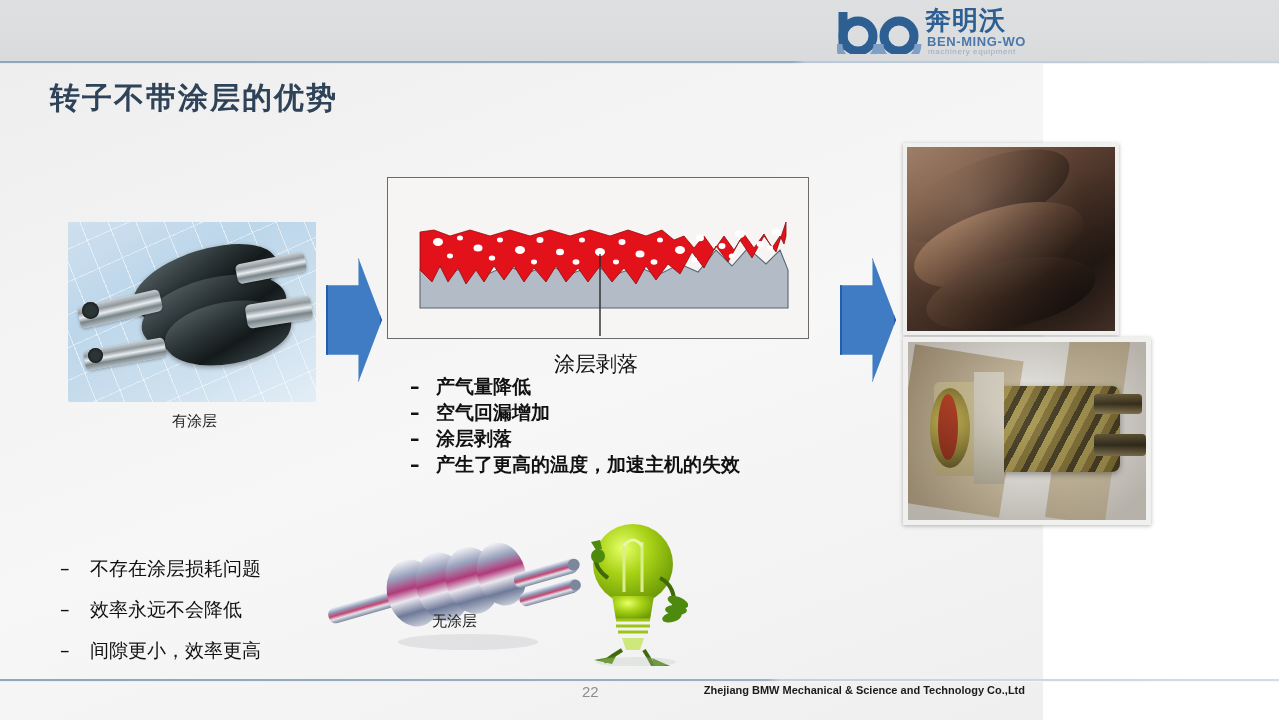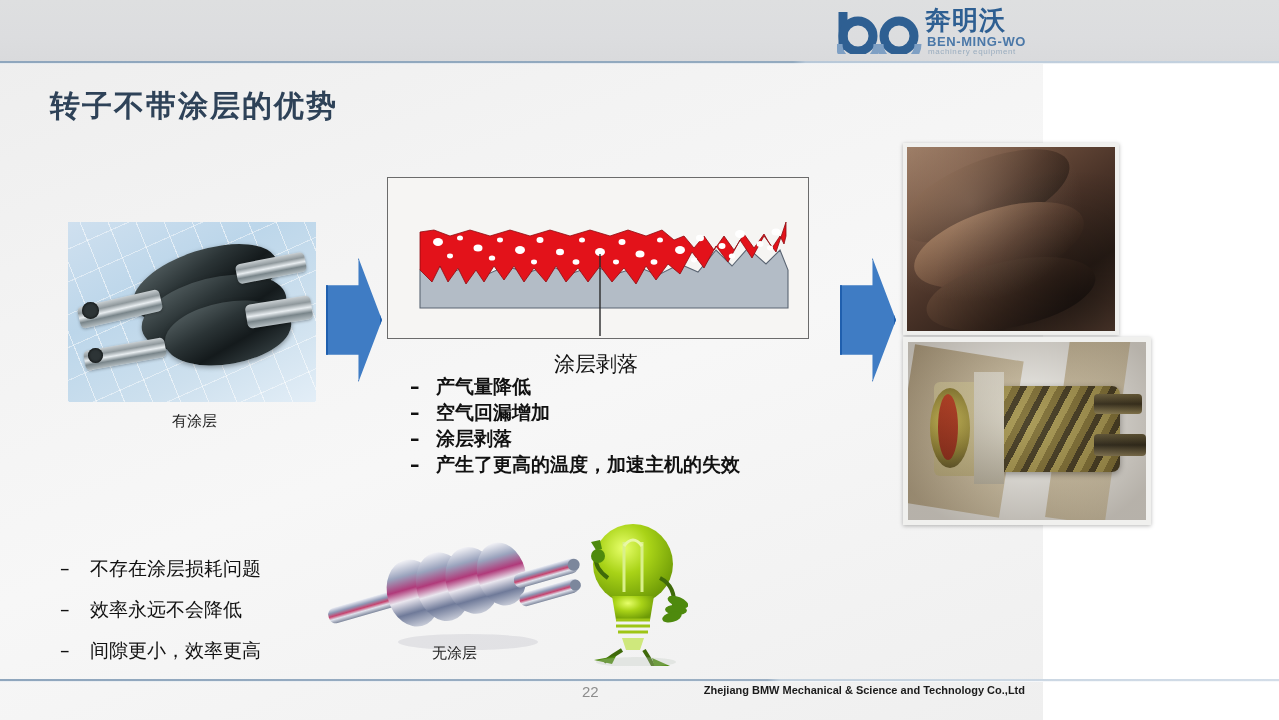--- a/index.html
+++ b/index.html
@@ -44,21 +44,21 @@
     letter-spacing: .6px; white-space: nowrap;
   }
   .logo-sub {
     position: absolute; left: 91px; top: 43px;
     font-size: 8px; color: #9aadbf; letter-spacing: .6px;
     white-space: nowrap;
   }
 
   
   .slide-title {
-    position: absolute; left: 50px; top: 86px;
+    position: absolute; left: 50px; top: 78px;
     font-family: Liberation Mono, monospace;
     font-size: 30px; font-weight: 700; color: #2e4258;
     letter-spacing: 2px; white-space: nowrap;
   }
 
   
   .coated-photo {
     position: absolute; left: 68px; top: 222px; width: 248px; height: 180px;
     background:
       repeating-linear-gradient(68deg, rgba(255,255,255,.55) 0 1px, rgba(255,255,255,0) 1px 26px),
@@ -76,21 +76,21 @@
     background: linear-gradient(180deg,#c9cfd2 0%,#8f989c 28%,#e8edf0 50%,#79858a 72%,#b6bfc3 100%);
     box-shadow: 0 1px 3px rgba(0,0,0,.3);
   }
 
   .caption {
     position: absolute;
     font-family: "DejaVu Sans", sans-serif;
     font-size: 15px; color: #1d1d1d; white-space: nowrap; margin-left: 32px;
   }
   #caption-coated { left: 140px; top: 412px; }
-  #caption-uncoated { left: 400px; top: 644px; }
+  #caption-uncoated { left: 400px; top: 612px; }
 
   
   .arrow {
     position: absolute; width: 52px; height: 120px;
     background: #3f7cc4;
     border: 2px solid #1f5fae;
     clip-path: polygon(0% 22%, 58% 22%, 58% 0%, 100% 50%, 58% 100%, 58% 78%, 0% 78%);
   }
   #arrow-1 { left: 326px; top: 258px; }
   #arrow-2 { left: 840px; top: 258px; }

